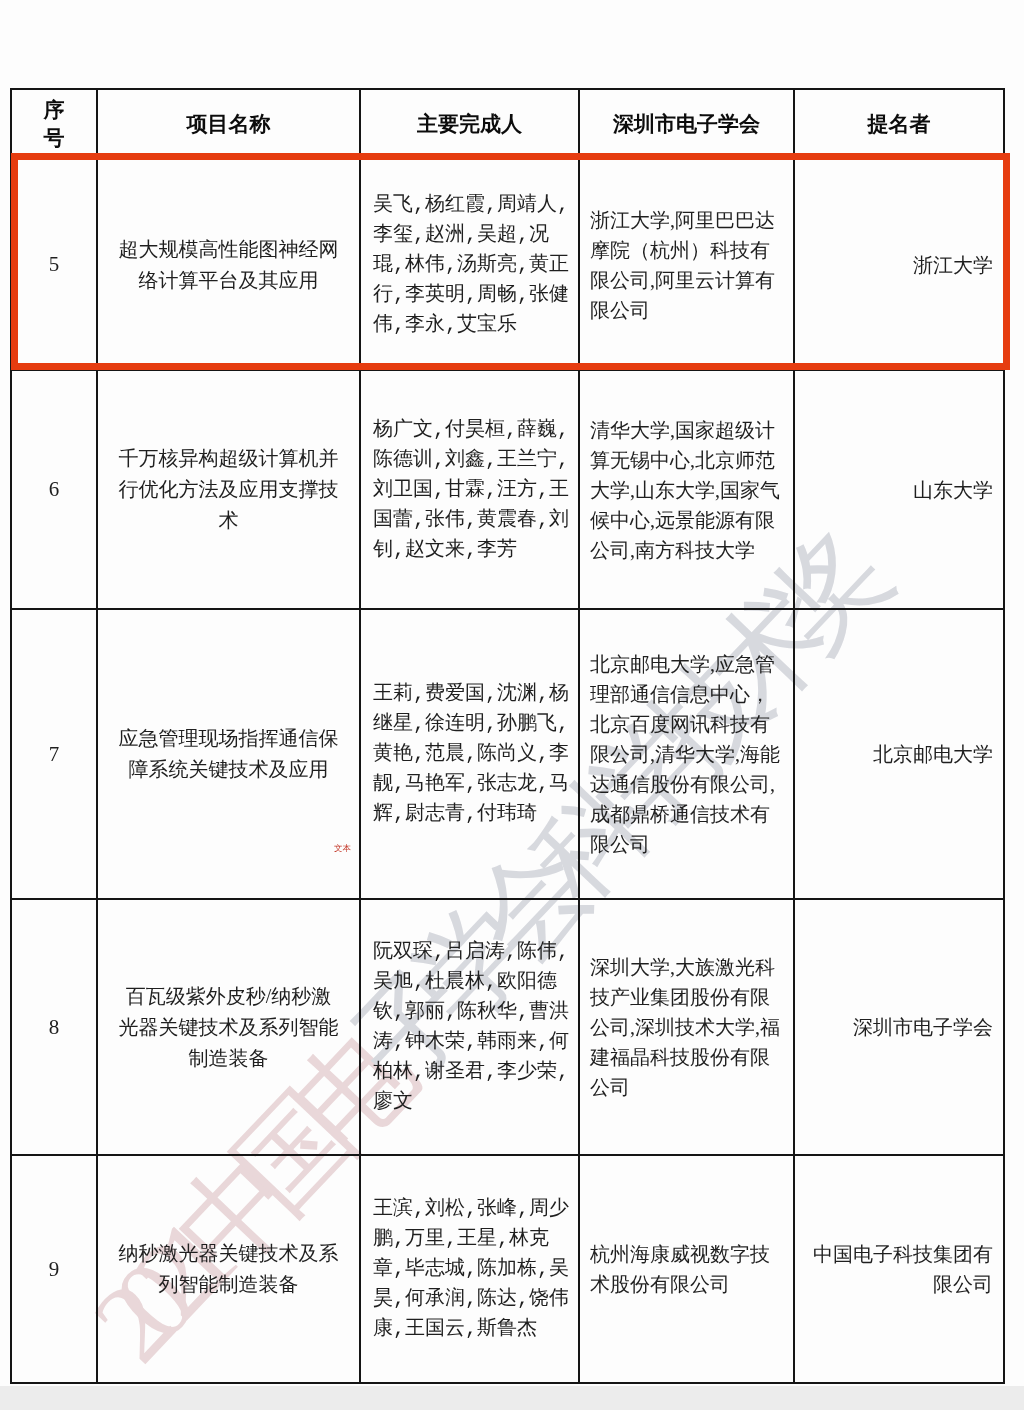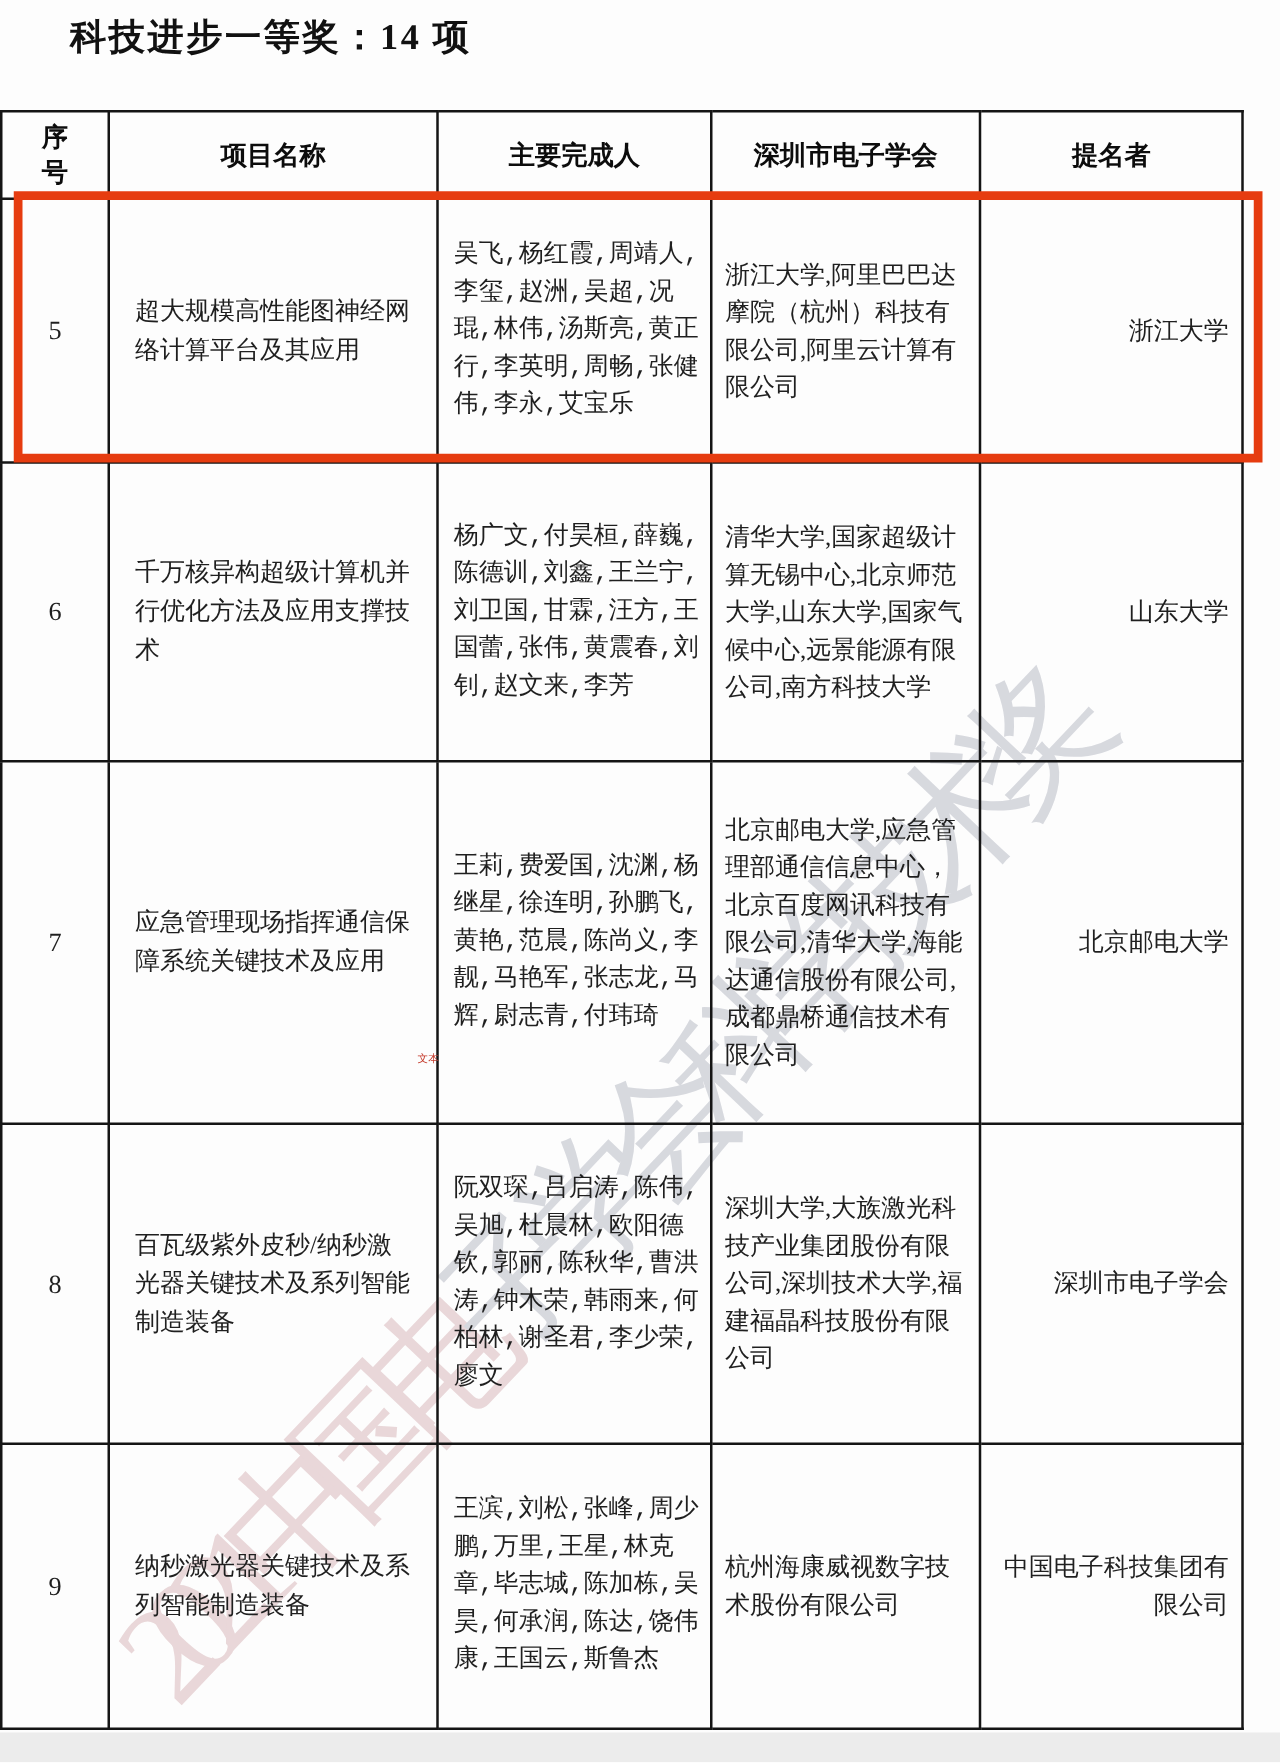--- a/index.html
+++ b/index.html
@@ -25,39 +25,39 @@
     font-size:112px;letter-spacing:-26px;
     white-space:nowrap;
     z-index:0;
     opacity:.55;
     font-weight:normal;
   }
   #watermark .wm-a{color:#d9b9bc;}
   #watermark .wm-b{color:#b9bcc6;}
   
   #award-table{
-    position:absolute;left:0;top:88px;
+    position:absolute;left:10px;top:88px;
     width:993px;
     border-collapse:collapse;
     table-layout:fixed;
     z-index:1;
     background:transparent;
   }
   #award-table td,#award-table th{
     border:2px solid #151515;
     vertical-align:middle;
     font-weight:normal;
     background:transparent;
     overflow:hidden;
   }
   #award-table th{
     font-size:21px;font-weight:bold;text-align:center;color:#0c0c0c;
   }
   .cell-num{text-align:center;font-size:21px;}
-  .cell-project{font-size:20px;line-height:31px;padding:0 20px;}
+  .cell-project{text-align:center;font-size:20px;line-height:31px;padding:0 20px;}
   .cell-people{text-align:left;font-size:20px;line-height:30px;padding:6px 6px 6px 12px;font-family:Liberation Mono, monospace;}
   .cell-units{text-align:left;font-size:20px;line-height:30px;padding:6px 6px 6px 10px;margin-left:28px;}
   .cell-nominator{text-align:right;font-size:20px;line-height:30px;padding:0 10px;}
   .two-line{display:inline-block;width:1.15em;line-height:1.35;}
   
   #row5-highlight{
     position:absolute;left:11px;top:153px;
     width:985px;height:203px;
     border:7px solid #e63c10;
     z-index:5;
@@ -78,21 +78,20 @@
 </style>
 </head>
 <body>
 
 <div id="page">
 
   <div id="watermark" aria-hidden="true">
     <span class="wm-a">2021中国电</span><span class="wm-b">子学会科学技术奖</span>
   </div>
 
-  <div id="doc-title">科技进步一等奖：14 项</div>
 
   <table id="award-table">
     <colgroup>
       <col style="width:86px">
         <col style="width:263px">
         <col style="width:219px">
         <col style="width:215px">
         <col style="width:210px">
     </colgroup>
     <tbody>

